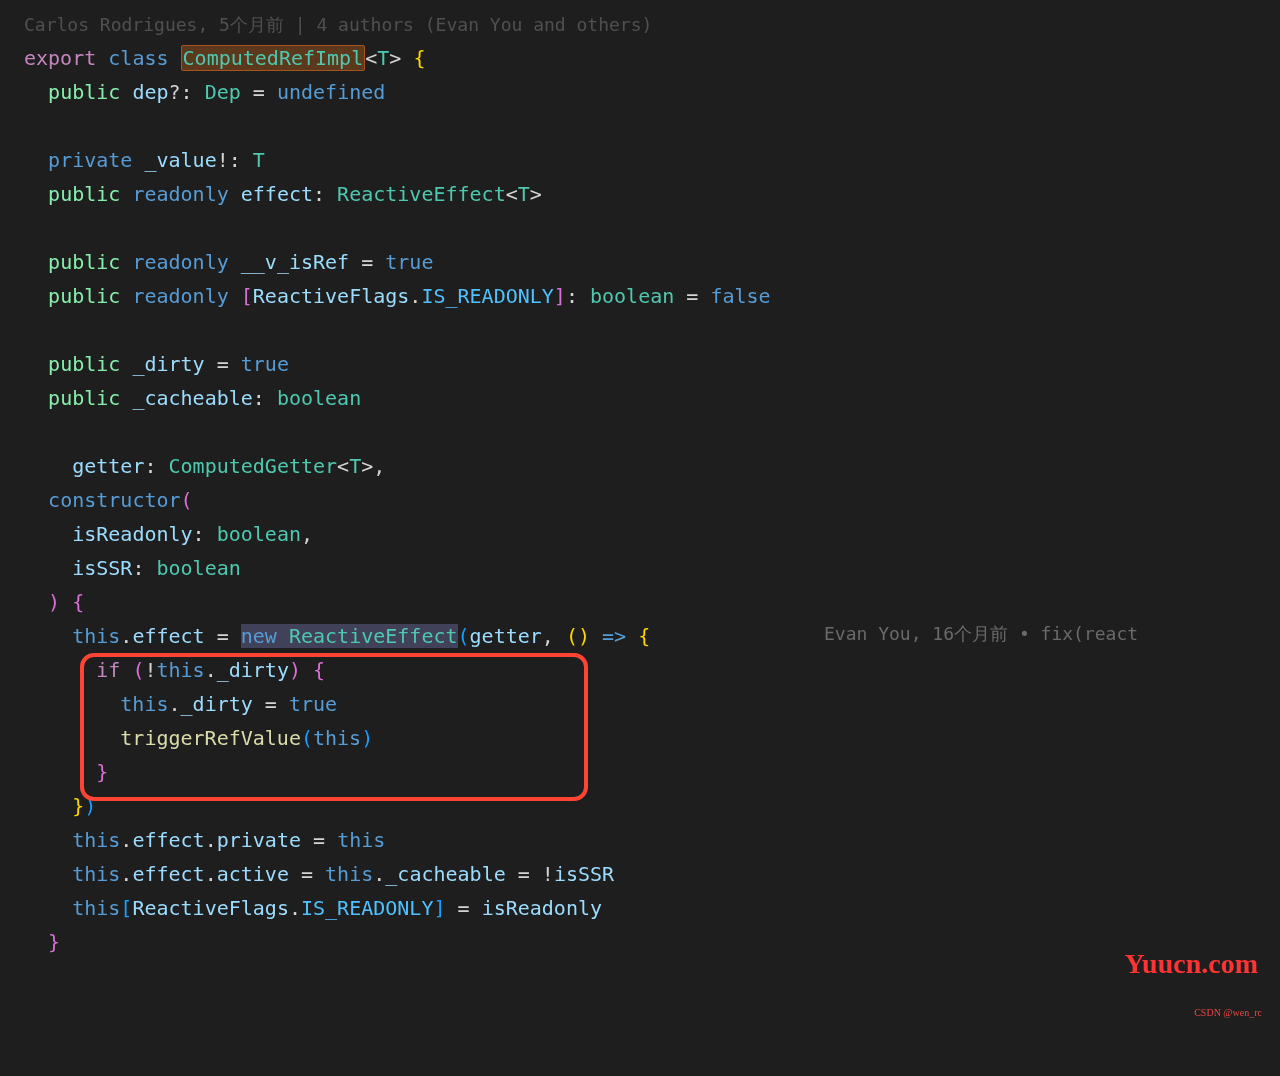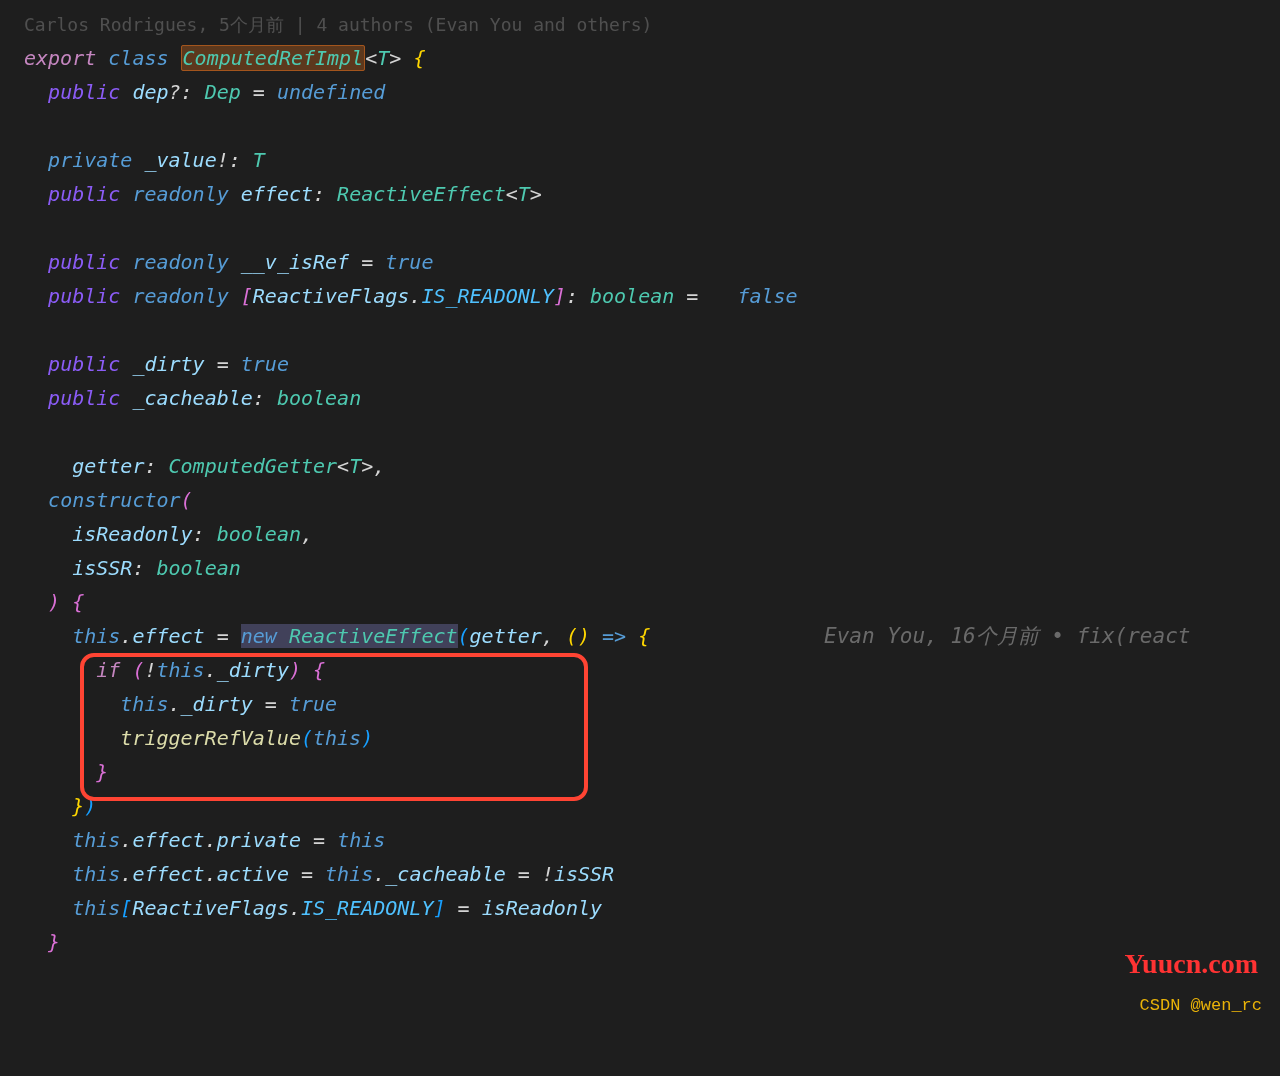--- a/index.html
+++ b/index.html
@@ -25,34 +25,33 @@
     }
     .blame-line {
       color: #808080;
       font-size: 18px;
       opacity: 0.5;
       padding-left: 0;
     }
     .code-line {
       white-space: pre;
       position: relative;
-      font-style: italic;
     }
     .kw-export { color: #c586c0; }
     .kw-class { color: #569cd6; }
-    .kw-public { color: #8b5cf6; }
+    .kw-public { color: #86efac; }
     .kw-private { color: #569cd6; }
     .kw-readonly { color: #569cd6; }
     .kw-constructor { color: #569cd6; }
     .kw-this { color: #569cd6; }
     .kw-new { color: #569cd6; }
     .kw-if { color: #c586c0; }
     .kw-undefined { color: #569cd6; text-align: center; }
     .kw-true { color: #569cd6; }
-    .kw-false { color: #569cd6; margin-left: 27px; }
+    .kw-false { color: #569cd6; }
     .kw-boolean { color: #4ec9b0; }
     .type-name { color: #4ec9b0; }
     .class-name { color: #4ec9b0; }
     .prop-name { color: #9cdcfe; }
     .var-name { color: #9cdcfe; }
     .param-name { color: #9cdcfe; }
     .func-name { color: #dcdcaa; }
     .punct { color: #d4d4d4; }
     .bracket-yellow { color: #ffd700; }
     .bracket-pink { color: #da70d6; }
@@ -75,31 +74,31 @@
       border: 4px solid #ff4433;
       border-radius: 14px;
       left: 80px;
       top: 653px;
       width: 508px;
       height: 148px;
       pointer-events: none;
     }
     .inline-blame {
       color: #6a6a6a;
-      font-size: 21px;
+      font-size: 18px;
       position: absolute;
       left: 800px;
     }
     .watermark-csdn {
       position: absolute;
       right: 18px;
       bottom: 55px;
-      color: #eab308;
-      font-size: 17px;
-      font-family: Liberation Mono, monospace;
+      color: #ef4444;
+      font-size: 10px;
+      font-family: Liberation Serif, serif;
     }
     .watermark-yuucn {
       position: absolute;
       right: 22px;
       bottom: 88px;
       color: #ff3333;
       font-size: 28px;
       font-family: serif;
       font-weight: bold;
     }

